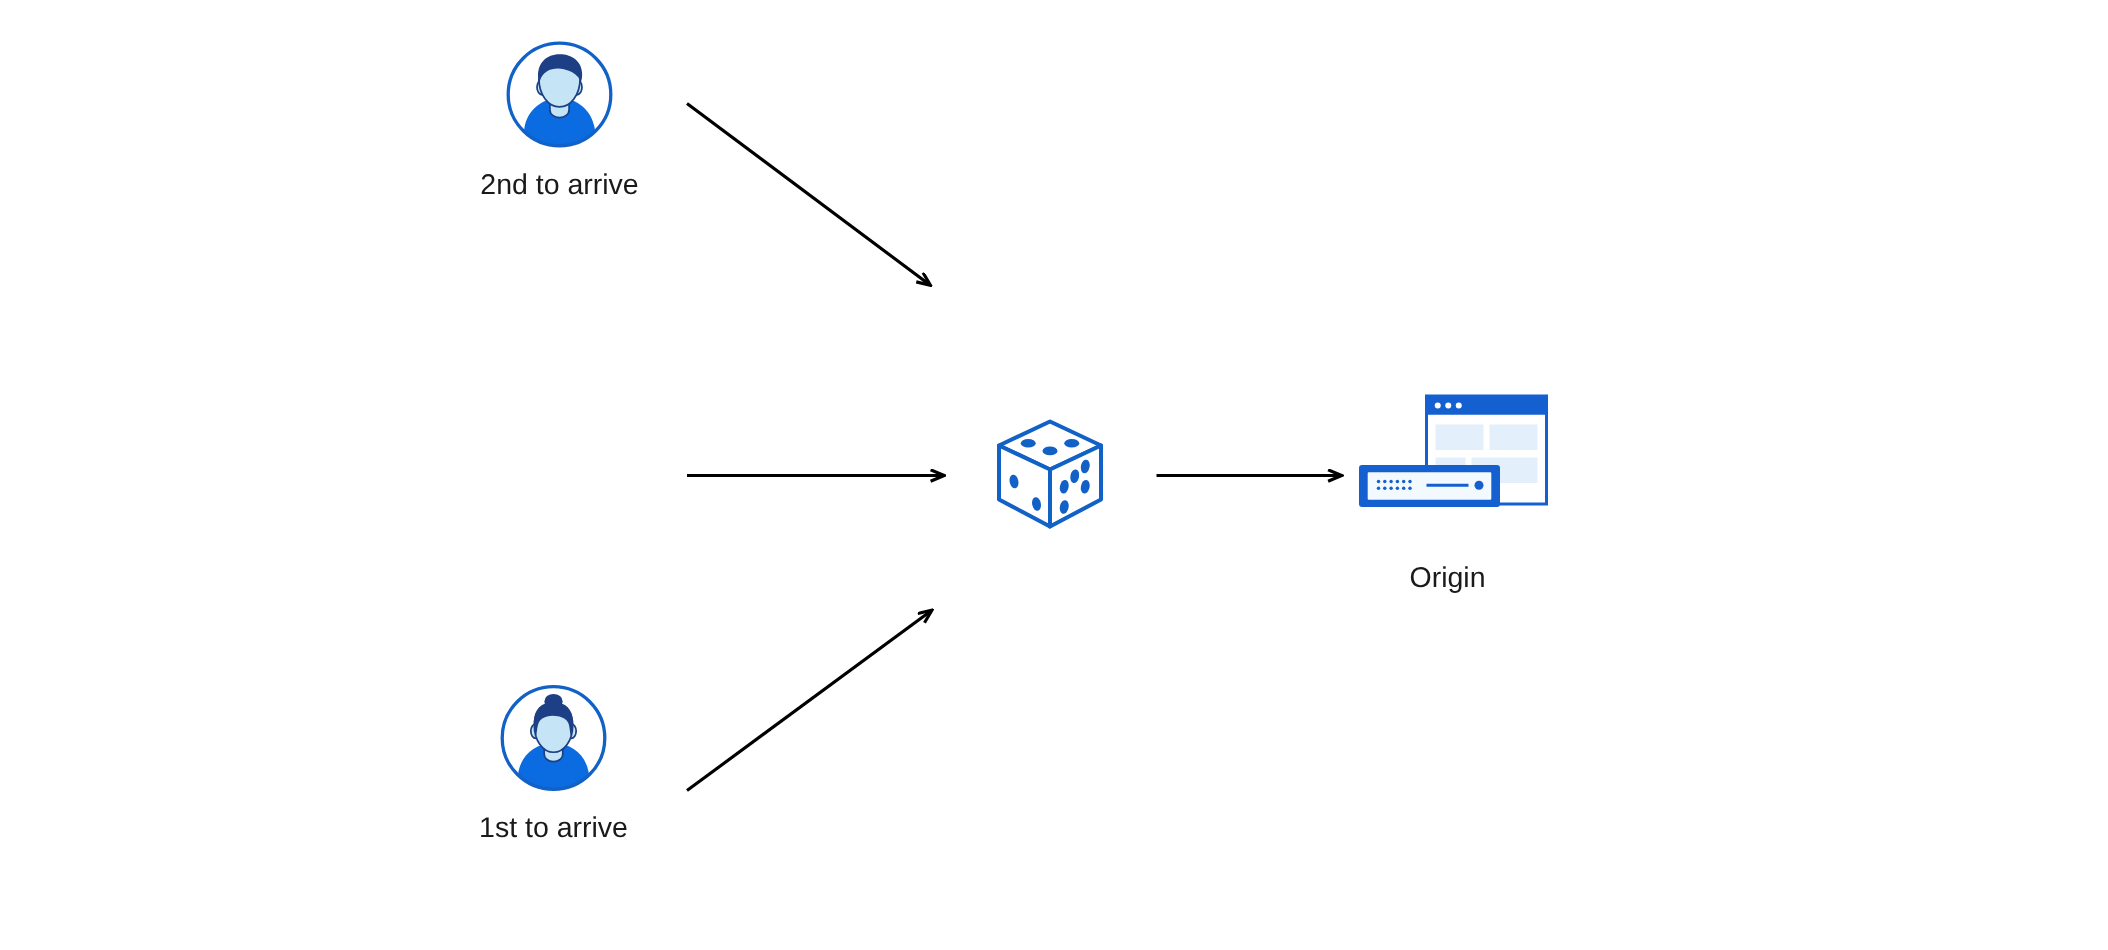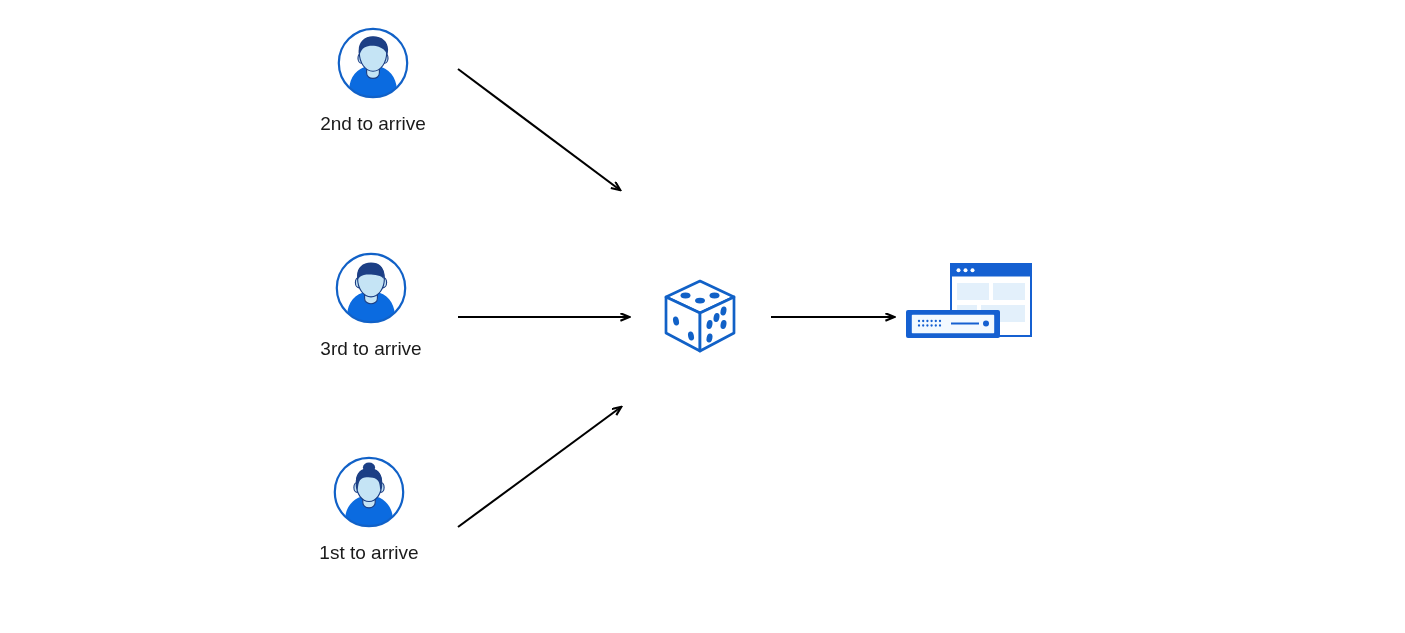--- a/index.html
+++ b/index.html
@@ -110,40 +110,20 @@
         <ellipse cx="25.4" cy="32.2" rx="3.4" ry="5.0" fill="#c5e4f5" stroke="#1c3f85" stroke-width="1.15"></ellipse>
         <ellipse cx="48.6" cy="32.2" rx="3.4" ry="5.0" fill="#c5e4f5" stroke="#1c3f85" stroke-width="1.15"></ellipse>
         <path d="M37 11.4c-8.6 0-13.7 6.2-13.7 15.2 0 10.3 6.1 18.6 13.7 18.6s13.7-8.3 13.7-18.6c0-9-5.1-15.2-13.7-15.2z" fill="#c5e4f5" stroke="#1c3f85" stroke-width="1.15"></path>
         <path d="M37 10.2c-8.8 0-14.3 5.8-14.3 14.1 0 2.3 0.3 4.3 0.8 5.7 0.7-4.3 2.6-6.9 5.0-8.4 3.2-2.0 7.5-2.3 11.4-1.5 3.9 0.8 7.2 2.6 9.3 5.1 0.9 1.1 1.5 2.4 1.9 4.0 0.6-1.5 1.0-3.4 1.0-5.6 0-8.1-6.0-13.4-15.1-13.4z" fill="#1c3f85"></path>
       </g>
       <circle cx="37" cy="37" r="34.2" fill="none" stroke="#1161c7" stroke-width="2.2"></circle>
     </svg>
     <div class="node-label">2nd to arrive</div>
   </div>
 
-  <div class="node avatar-node" style="left:301px; top:251px;">
-    <svg class="avatar" viewBox="0 0 74 74" xmlns="http://www.w3.org/2000/svg">
-      <defs>
-        <clipPath id="clipB">
-            <circle cx="37" cy="37" r="34.2"></circle>
-          </clipPath>
-      </defs>
-      <circle cx="37" cy="37" r="34.2" fill="#ffffff"></circle>
-      <g clip-path="url(#clipB)">
-        <path d="M37 40.2c-12.2 0-21.2 8.0-23.3 18.8-0.9 4.6-1.1 9.4-1.1 14.2h48.8c0-4.8-0.2-9.6-1.1-14.2C58.2 48.2 49.2 40.2 37 40.2z" fill="#0b6be0"></path>
-        <path d="M30.6 34.0h12.8v13.4c0 3.2-2.9 5.3-6.4 5.3s-6.4-2.1-6.4-5.3z" fill="#c5e4f5" stroke="#1c3f85" stroke-width="1.15"></path>
-        <ellipse cx="25.0" cy="31.6" rx="3.6" ry="5.2" fill="#c5e4f5" stroke="#1c3f85" stroke-width="1.15"></ellipse>
-        <ellipse cx="49.0" cy="31.6" rx="3.6" ry="5.2" fill="#c5e4f5" stroke="#1c3f85" stroke-width="1.15"></ellipse>
-        <path d="M37 12.6c-8.4 0-13.4 6.0-13.4 14.9 0 10.2 6.0 18.4 13.4 18.4s13.4-8.2 13.4-18.4c0-8.9-5.0-14.9-13.4-14.9z" fill="#c5e4f5" stroke="#1c3f85" stroke-width="1.15"></path>
-        <path d="M37 11.6c-8.5 0-13.9 5.4-13.9 13.2 0 1.8 0.2 3.3 0.5 4.5 1.2-3.0 3.4-4.6 6.3-5.3 2.8-0.7 6.1-0.6 9.3-0.3 3.2 0.3 6.2 0.8 8.2 2.0 0.9 0.5 1.6 1.3 2.1 2.4 0.3-1.1 0.5-2.5 0.5-4.1 0-7.8-4.9-12.4-13.0-12.4z" fill="#1c3f85"></path>
-      </g>
-      <circle cx="37" cy="37" r="34.2" fill="none" stroke="#1161c7" stroke-width="2.2"></circle>
-    </svg>
-    <div class="node-label">3rd to arrive</div>
-  </div>
 
   <div class="node avatar-node" style="left:299px; top:455px;">
     <svg class="avatar" viewBox="0 0 74 74" xmlns="http://www.w3.org/2000/svg">
       <defs>
         <clipPath id="clipC">
             <circle cx="37" cy="37" r="34.2"></circle>
           </clipPath>
       </defs>
       <circle cx="37" cy="37" r="34.2" fill="#ffffff"></circle>
       <g clip-path="url(#clipC)">
@@ -217,15 +197,16 @@
             <circle cx="28.2" cy="73.5" r="1.15"></circle>
           <circle cx="32.4" cy="73.5" r="1.15"></circle>
             <circle cx="36.6" cy="73.5" r="1.15"></circle>
           <circle cx="40.8" cy="73.5" r="1.15"></circle>
             <circle cx="45" cy="73.5" r="1.15"></circle>
         </g>
         <line x1="56" y1="71.5" x2="84" y2="71.5" stroke="#1560d1" stroke-width="2.0"></line>
         <circle cx="91" cy="71.5" r="3.0" fill="#1560d1"></circle>
       </g>
     </svg>
+    <div class="node-label">Origin</div>
   </div>
 
 </div>
 
 </body></html>

